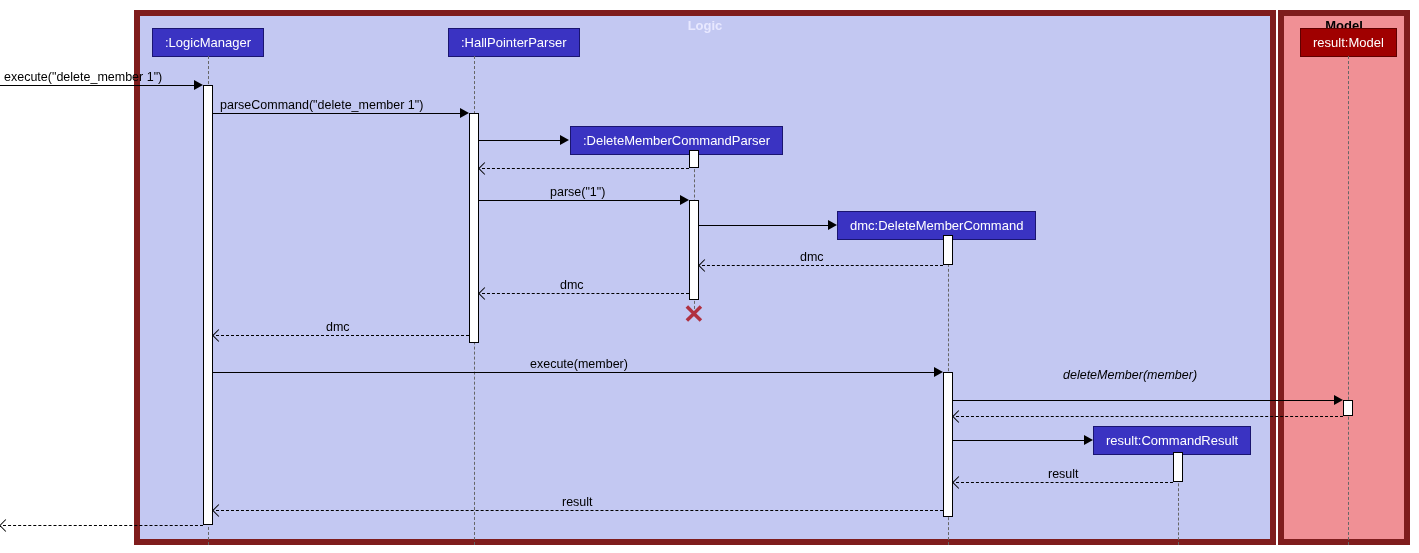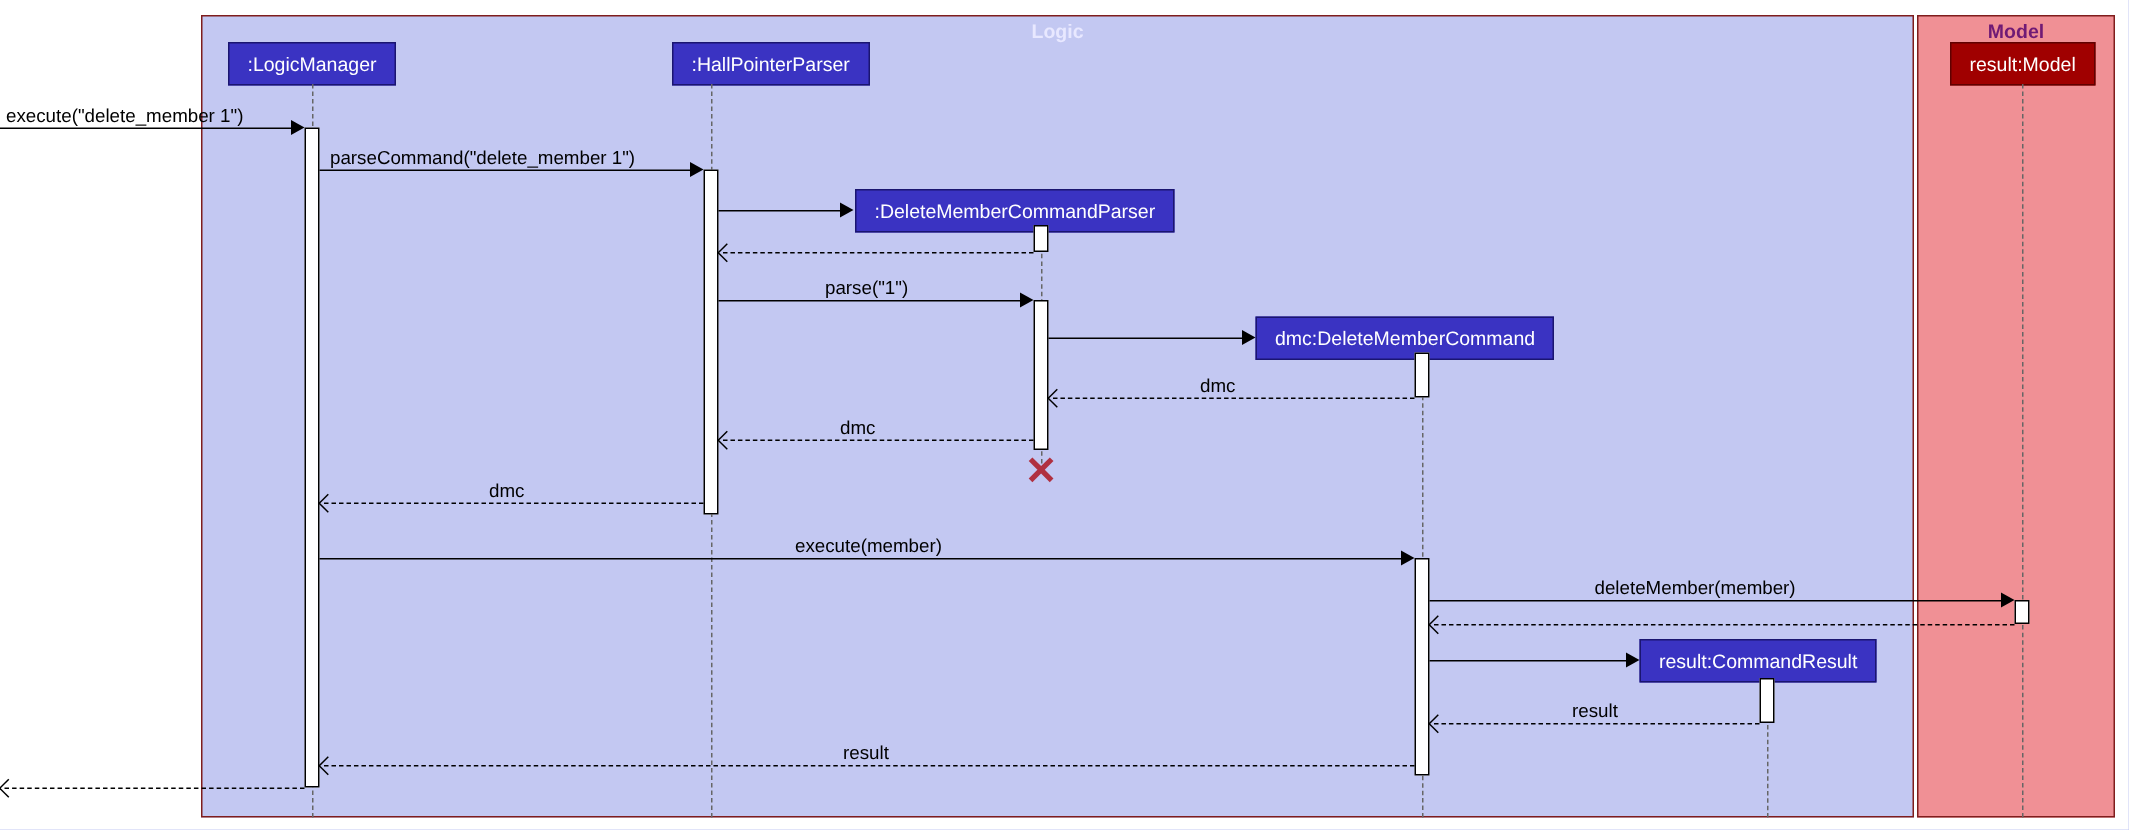--- a/index.html
+++ b/index.html
@@ -8,40 +8,40 @@
     font-family: sans-serif;
     font-size: 13px;
     background: #fff;
     width: 1419px;
     height: 553px;
     position: relative;
     overflow: hidden;
   }
   .frame {
     position: absolute;
-    border: 1px solid #7f1d1d;
+    border: 6px solid #7f1d1d;
     background: rgba(0,0,0,0);
   }
   .frame-logic {
     left: 134px; top: 10px; width: 1142px; height: 535px;
     background: #c3c8f2;
   }
   .frame-model {
     left: 1278px; top: 10px; width: 132px; height: 535px;
     background: #f09095;
   }
   .frame-title {
     position: absolute;
     top: 2px; left: 0; width: 100%;
     text-align: center;
     font-weight: bold;
     font-size: 13px;
   }
   .frame-logic .frame-title { color: #e8e8ff; }
-  .frame-model .frame-title { color: #701a75; }
+  .frame-model .frame-title { color: #000000; }
 
   .participant {
     position: absolute;
     background: #3a33c2;
     color: #fff;
     padding: 6px 12px;
     border: 1px solid #1a1570;
     font-size: 13px;
     white-space: nowrap;
   }
@@ -166,21 +166,21 @@
 <div class="destroy-x" style="left:694px; top:314px;">✕</div>
 
 <div class="msg" style="left:326px; top:320px;">dmc</div>
 <div class="arrow-line dashed" style="left:216px; top:335px; width:253px;"></div>
 <div class="arrow-head open-left" style="left:213px; top:335px;"></div>
 
 <div class="msg" style="left:530px; top:357px;">execute(member)</div>
 <div class="arrow-line" style="left:213px; top:372px; width:722px;"></div>
 <div class="arrow-head solid-right" style="left:934px; top:367px;"></div>
 
-<div class="msg" style="left:1063px; top:385px;">deleteMember(member)</div>
+<div class="msg" style="left:1063px; top:368px;font-style:italic;">deleteMember(member)</div>
 <div class="arrow-line" style="left:953px; top:400px; width:382px;"></div>
 <div class="arrow-head solid-right" style="left:1334px; top:395px;"></div>
 
 <div class="arrow-line dashed" style="left:956px; top:416px; width:387px;"></div>
 <div class="arrow-head open-left" style="left:953px; top:416px;"></div>
 
 <div class="arrow-line" style="left:953px; top:440px; width:132px;"></div>
 <div class="arrow-head solid-right" style="left:1084px; top:435px;"></div>
 
 <div class="msg" style="left:1048px; top:467px;">result</div>

